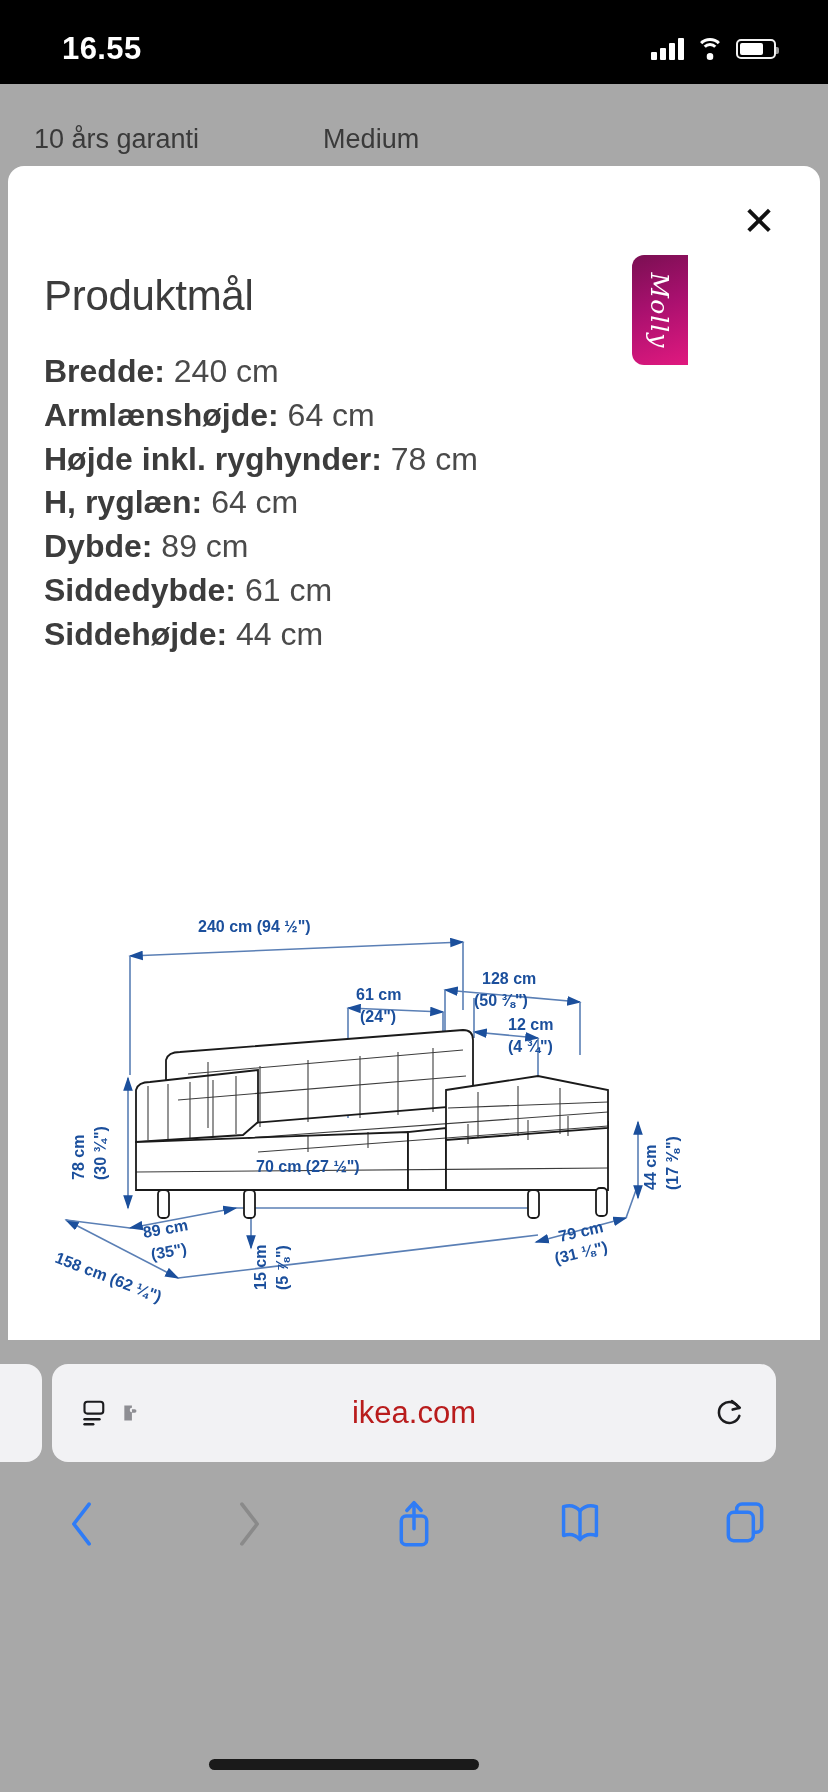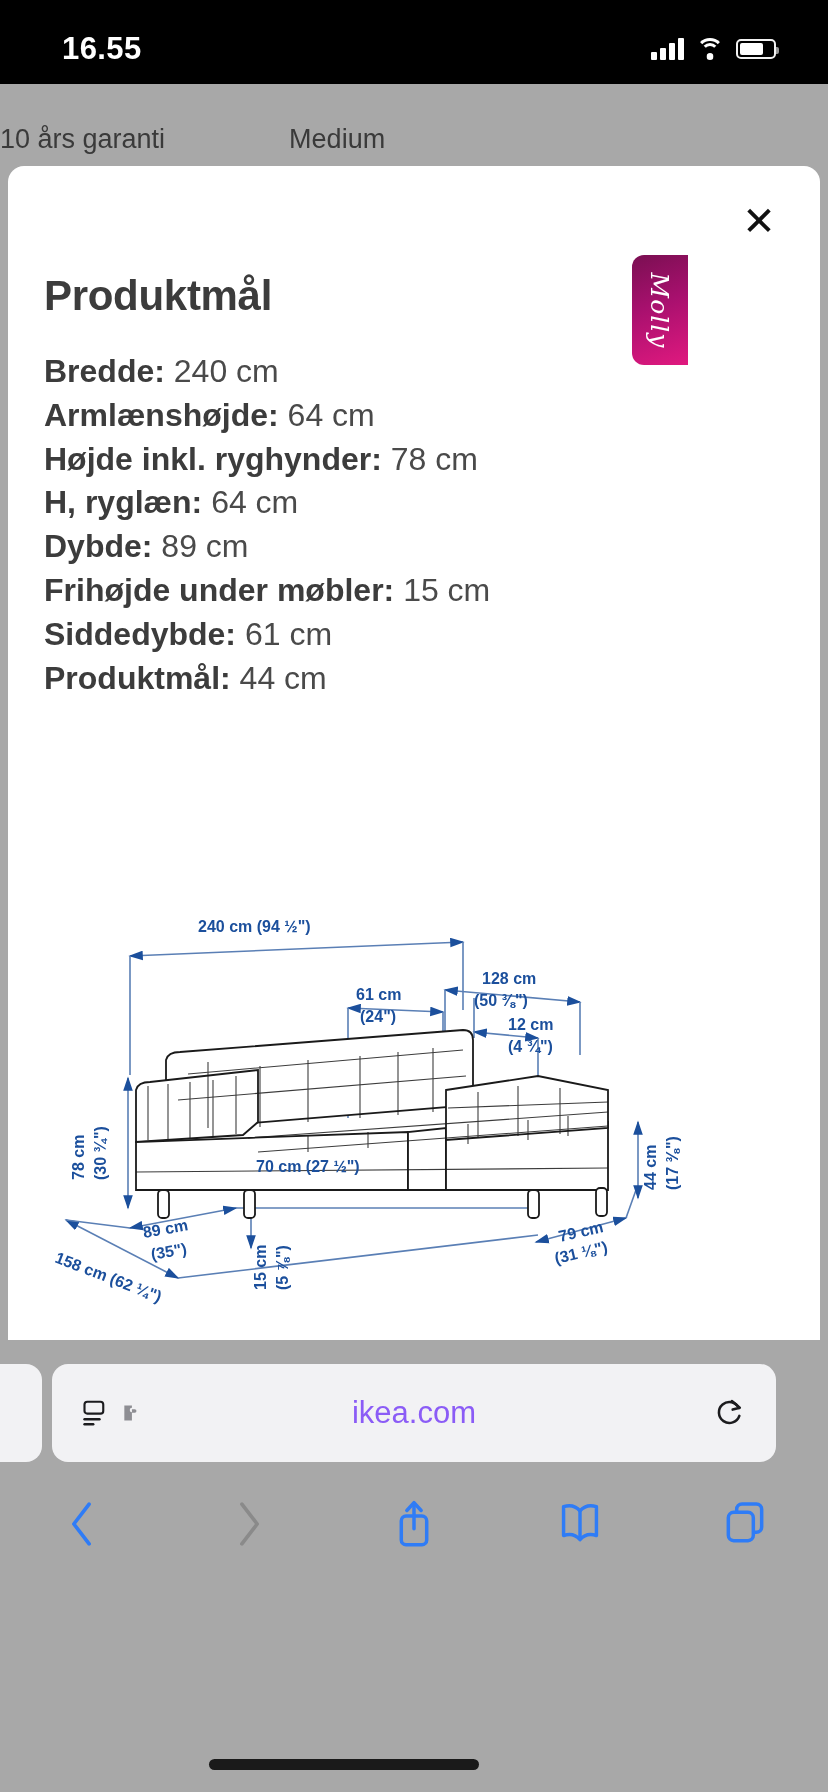--- a/index.html
+++ b/index.html
@@ -34,38 +34,38 @@
   .batt { width: 40px; height: 20px; border: 2px solid rgba(255,255,255,.95); border-radius: 5px;
           position: relative; padding: 2px; }
   .batt::after { content:""; position:absolute; right:-5px; top:6px; width:3px; height:7px;
                  background: rgba(255,255,255,.6); border-radius: 0 2px 2px 0; }
   .batt i { display:block; height: 100%; width: 72%; background: #fff; border-radius: 2px; }
 
   
   .bg-page {
     position: absolute; top: 84px; left: 0; width: 828px; height: 110px;
     background: #a8a8a8; color: #3a3a3a;
-    display: flex; align-items: center; gap: 124px; 
+    display: flex; align-items: center; gap: 124px; padding-left: 34px;
     font-size: 27px;
   }
 
   
   .sheet {
     position: absolute; top: 166px; left: 8px; width: 812px; height: 1174px;
     background: #fff; border-radius: 16px 16px 0 0;
     overflow: hidden;
   }
   .close-btn {
     position: absolute; top: 28px; right: 34px;
     width: 54px; height: 54px; display: flex; align-items: center; justify-content: center;
     font-size: 40px; color: #111; font-weight: 400; line-height: 1; cursor: pointer;
   }
   .sheet-title {
     position: absolute; top: 106px; left: 36px;
-    font-size: 42px; font-weight: bold; color: #3c3c3c; letter-spacing: -0.3px;
+    font-size: 42px; font-weight: normal; color: #3c3c3c; letter-spacing: -0.3px;
   }
   .dims {
     position: absolute; top: 184px; left: 36px; right: 30px;
   }
   .dim-row { font-size: 32px; color: #4a4a4a; line-height: 1.37; white-space: nowrap; }
   .dim-row b { font-weight: bold; color: #3c3c3c; }
 
   
   .molly-tab {
     position: absolute; top: 255px; right: 0; width: 56px; height: 110px;
@@ -91,21 +91,21 @@
     background: #f2f2f4; border-radius: 16px;
   }
   .urlbar {
     position: absolute; left: 52px; top: 12px; width: 724px; height: 98px;
     background: #f2f2f4; border-radius: 16px;
     display: flex; align-items: center; padding: 0 30px;
   }
   .url-left { display: flex; align-items: center; gap: 8px; }
   .url-text {
     position: absolute; left: 0; right: 0; text-align: center;
-    font-size: 31px; color: #8b5cf6;
+    font-size: 31px; color: #b91c1c;
   }
   .reload { margin-left: auto; z-index: 2; }
   .toolbar {
     position: absolute; top: 1474px; left: 0; width: 828px; height: 180px;
     background: #a8a8a8;
     display: flex; align-items: flex-start; padding-top: 10px;
   }
   .tb-item { flex: 1; display: flex; justify-content: center; align-items: center; height: 80px; }
   .home-ind {
     position: absolute; bottom: 22px; left: 50%; transform: translateX(-50%);
@@ -144,23 +144,22 @@
 
   <div class="sheet">
     <div class="close-btn">✕</div>
     <div class="sheet-title">Produktmål</div>
     <div class="dims">
         <div class="dim-row"><b>Bredde:</b> <span>240 cm</span></div>
         <div class="dim-row"><b>Armlænshøjde:</b> <span>64 cm</span></div>
         <div class="dim-row"><b>Højde inkl. ryghynder:</b> <span>78 cm</span></div>
         <div class="dim-row"><b>H, ryglæn:</b> <span>64 cm</span></div>
         <div class="dim-row"><b>Dybde:</b> <span>89 cm</span></div>
-        <div class="dim-row"><b>Frihøjde under møbler:</b> <span>15 cm</span></div>
         <div class="dim-row"><b>Siddedybde:</b> <span>61 cm</span></div>
-        <div class="dim-row"><b>Produktmål:</b> <span>44 cm</span></div>
+        <div class="dim-row"><b>Siddehøjde:</b> <span>44 cm</span></div>
       </div>
   </div>
 
   <div class="molly-tab">
     <span>Molly</span>
   </div>
 
   <div class="drawing">
     <svg viewBox="0 0 812 450" xmlns="http://www.w3.org/2000/svg">
       <defs>

